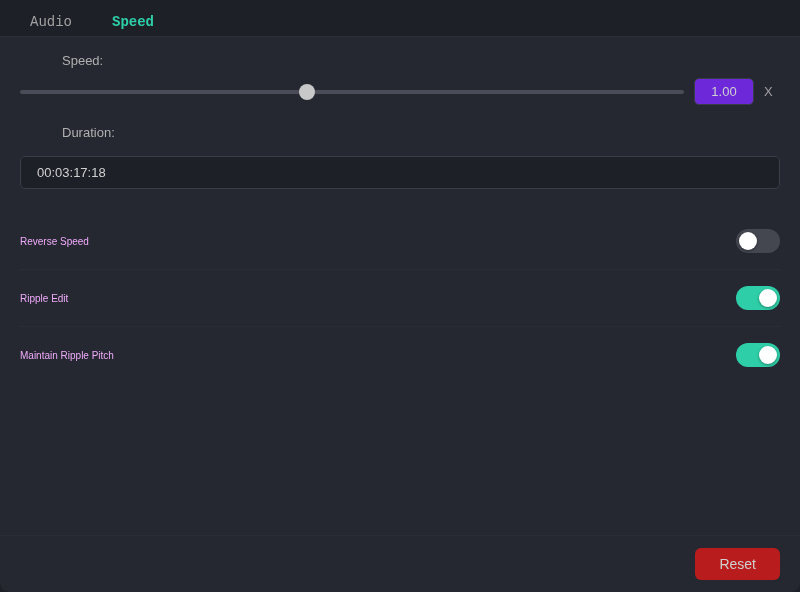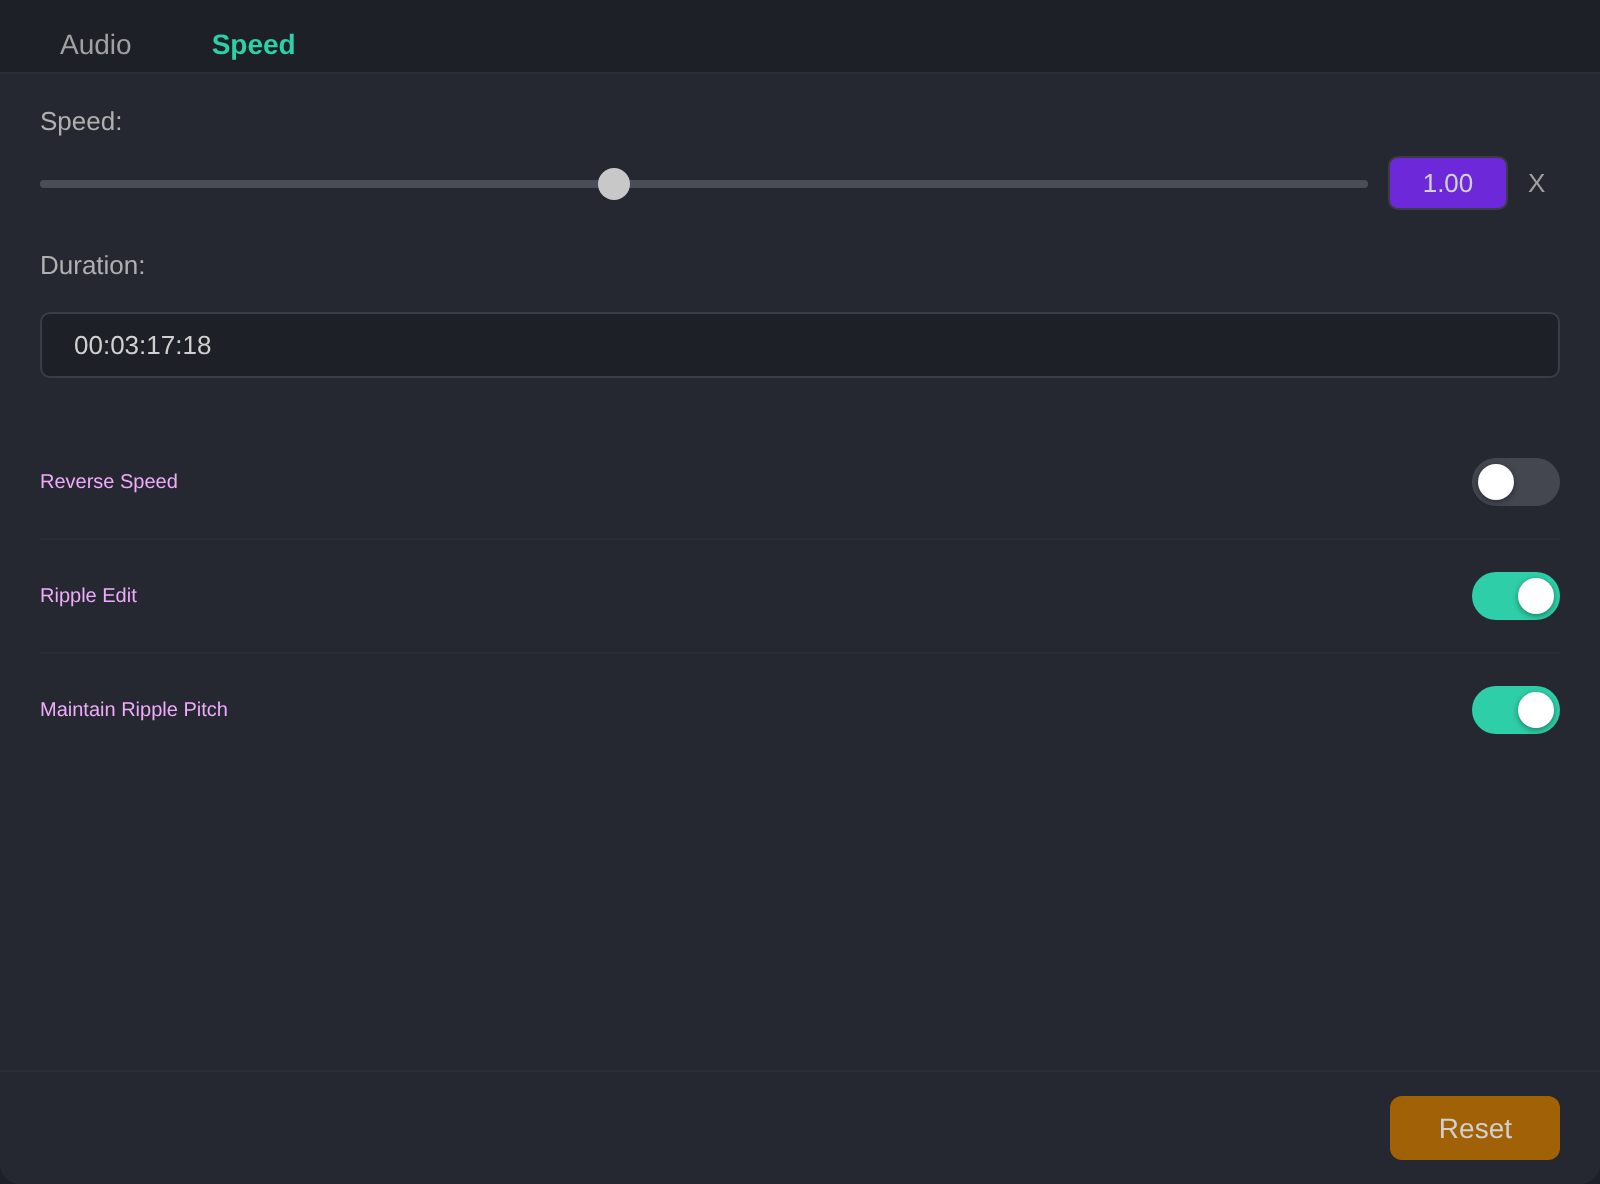--- a/index.html
+++ b/index.html
@@ -38,20 +38,21 @@
 
     .top-tab {
       padding: 6px 18px;
       border-radius: 6px 6px 0 0;
       cursor: pointer;
       font-size: 14px;
       color: #a0a0a0;
       background: transparent;
       border: none;
       outline: none;
+      font-family: Liberation Mono, monospace;
     }
 
     .top-tab.active {
       color: #2ecfa8;
       font-weight: 600;
     }
 
     
     .content-area {
       flex: 1;
@@ -84,20 +85,21 @@
       border: 1px solid #2ecfa8;
       font-weight: 600;
       background: transparent;
     }
 
     
     .section-label {
       font-size: 13px;
       color: #b0b0b0;
       margin-bottom: 10px;
+      margin-left: 42px;
     }
 
     .speed-row {
       display: flex;
       align-items: center;
       gap: 10px;
       margin-bottom: 20px;
     }
 
     .speed-slider-container {
@@ -239,21 +241,21 @@
     
     .bottom-bar {
       display: flex;
       justify-content: flex-end;
       padding: 12px 20px;
       background: #252830;
       border-top: 1px solid #2a2d36;
     }
 
     .reset-button {
-      background: #a16207;
+      background: #b91c1c;
       color: #d0d0d0;
       border: none;
       border-radius: 6px;
       padding: 8px 24px;
       font-size: 14px;
       cursor: pointer;
       outline: none;
     }
   </style>
 </head>

